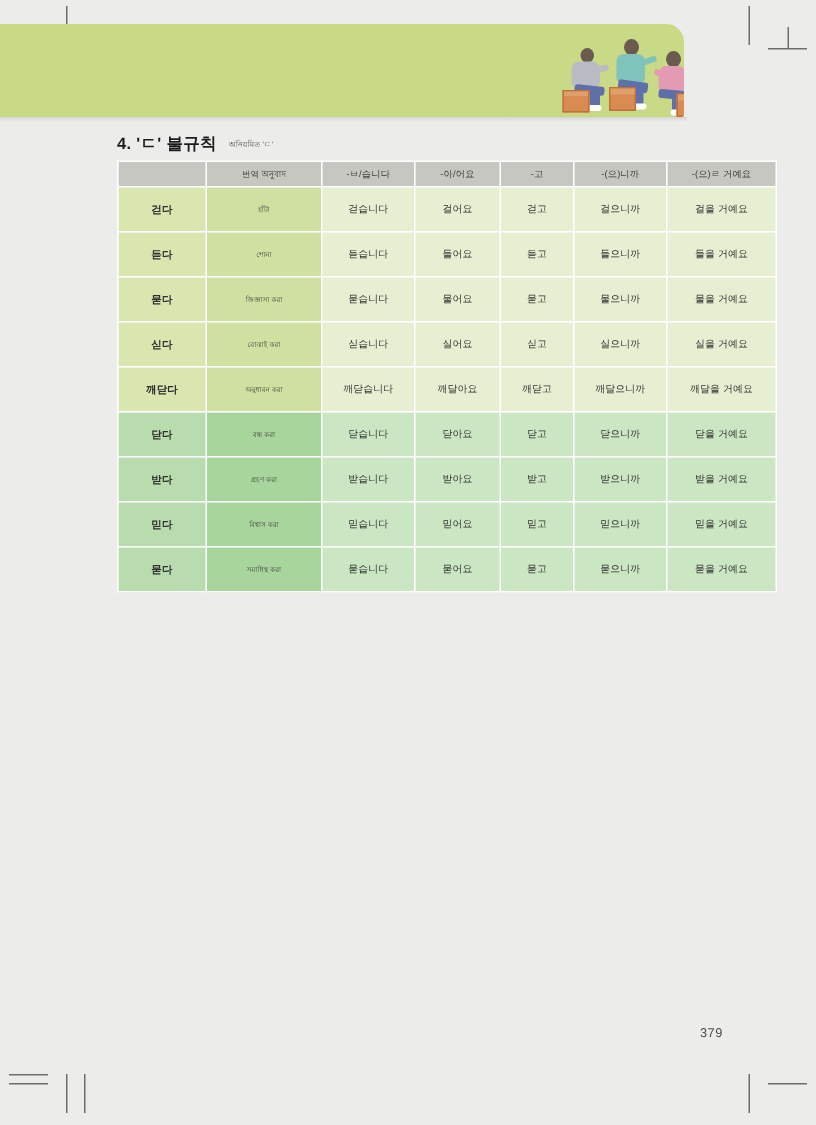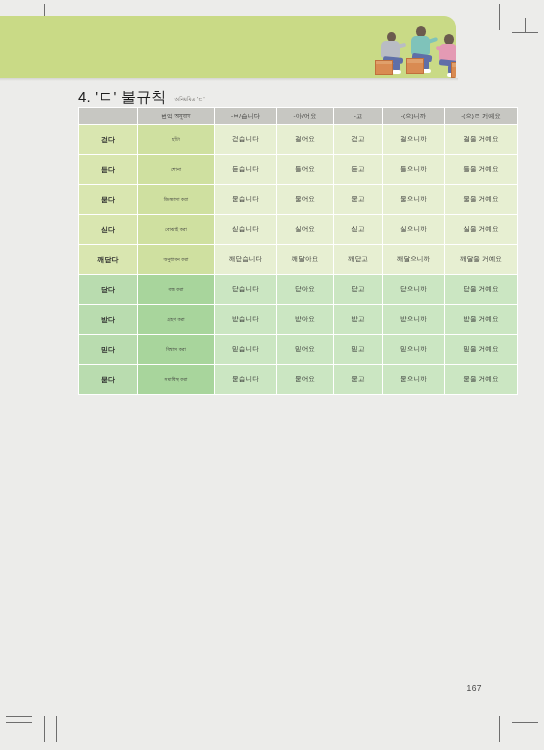--- a/index.html
+++ b/index.html
@@ -58,22 +58,22 @@
 
   
   #heading {
     position: absolute;
     left: 78px; top: 88px;
     display: flex;
     align-items: baseline;
     gap: 8px;
   }
   #heading .num-title {
-    font-size: 15px;
-    font-weight: normal;
+    font-size: 11px;
+    font-weight: bold;
     color: #1d1d1d;
     letter-spacing: .2px;
   }
   #heading .sub {
     font-size: 5.2px;
     color: #55524e;
     letter-spacing: .1px;
     position: relative;
     top: -1px;
   }
@@ -305,15 +305,15 @@
           <td class="trans">সমাধিস্থ করা</td>
           <td>묻습니다</td>
           <td>묻어요</td>
           <td>묻고</td>
           <td>묻으니까</td>
           <td>묻을 거예요</td>
         </tr>
       </tbody>
   </table>
 
-  <div id="page-number">167</div>
+  <div id="page-number">379</div>
 
 </div>
 
 </body></html>

